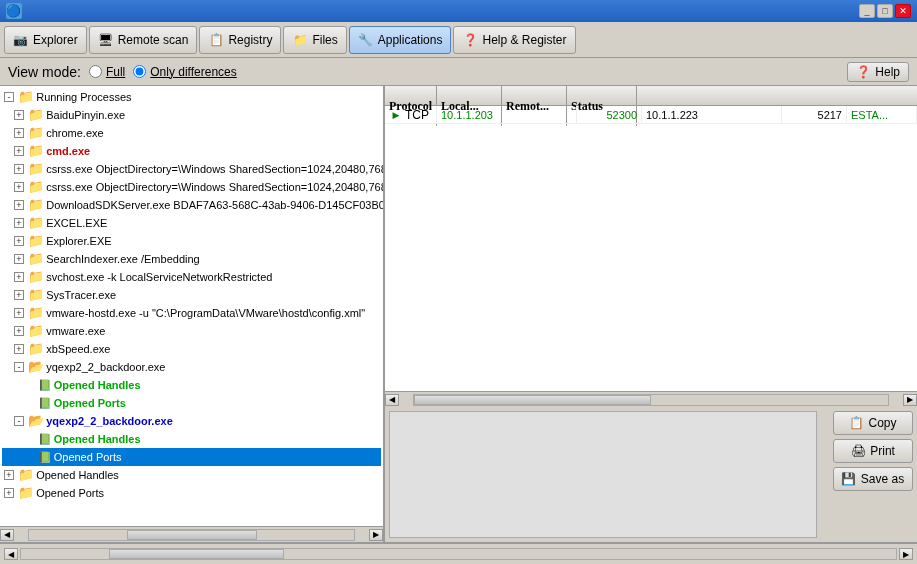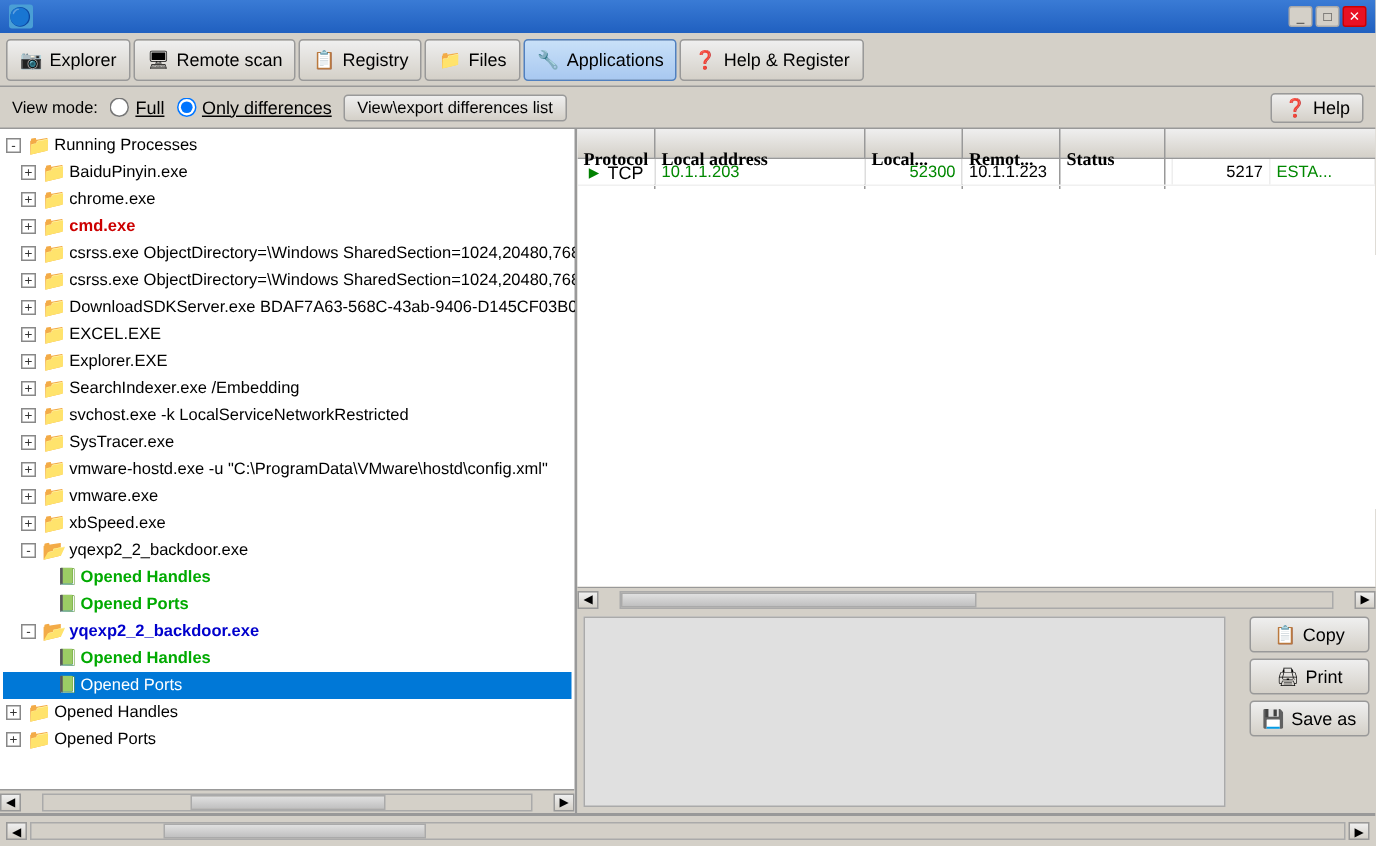--- a/index.html
+++ b/index.html
@@ -52,21 +52,21 @@
     .viewmode-bar {
       background: #d4d0c8;
       border-bottom: 1px solid #999;
       display: flex;
       align-items: center;
       height: 28px;
       padding: 0 8px;
       gap: 8px;
     }
     .radio-group { display: flex; align-items: center; gap: 4px; text-decoration: underline; }
-    .radio-label { font-size: 11px; }
+    .radio-label { font-size: 14px; }
     .view-export-btn {
       padding: 2px 8px;
       border: 1px solid #999;
       background: linear-gradient(to bottom, #efefef, #d4d0c8);
       border-radius: 3px;
       cursor: pointer;
       font-size: 11px;
     }
     .help-btn {
       margin-left: auto;
@@ -289,21 +289,20 @@
 <div class="viewmode-bar">
   <span class="radio-label">View mode:</span>
   <label class="radio-group">
     <input type="radio" name="viewmode" style="">
     <span>Full</span>
   </label>
   <label class="radio-group">
     <input type="radio" name="viewmode" checked="" style="">
     <span>Only differences</span>
   </label>
-  <button class="view-export-btn">View\export differences list</button>
   <button class="help-btn">
     <span>❓</span>
     <span>Help</span>
   </button>
 </div>
 
 <div class="main-content">
 
   <div class="left-panel">
     <div class="tree-container">
@@ -448,21 +447,20 @@
       </div>
       <div class="scroll-arrow">▶</div>
     </div>
   </div>
 
   <div class="right-panel">
 
     <div class="table-area">
       <div class="table-header">
         <div class="th th-protocol">Protocol</div>
-        <div class="th th-local-addr">Local address</div>
         <div class="th th-local-port">Local...</div>
         <div class="th th-remote-port">Remot...</div>
         <div class="th th-status">Status</div>
       </div>
       <div class="table-body">
 
         <div class="table-row">
           <div class="td td-protocol">
             <span class="row-icon" style="color:green; font-size:9px;">▶</span>
             <span>TCP</span>

